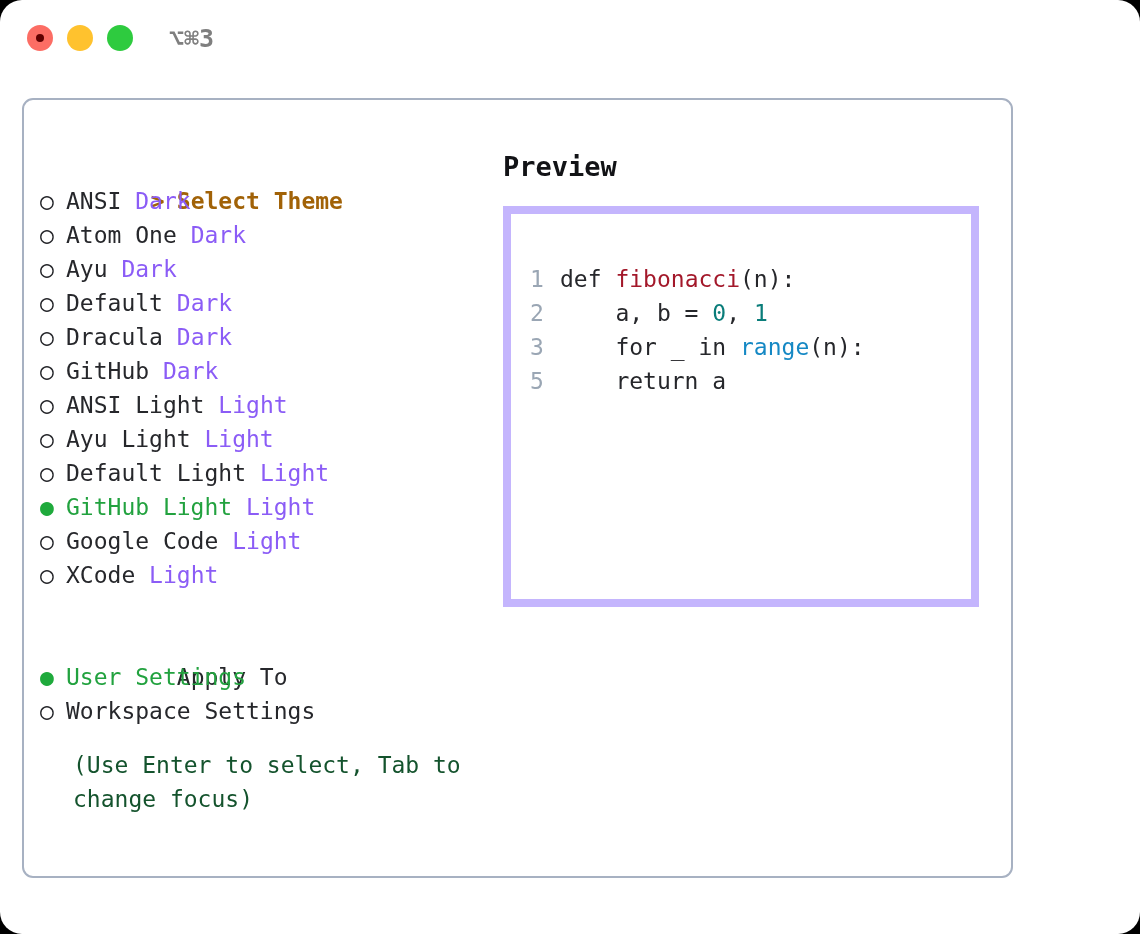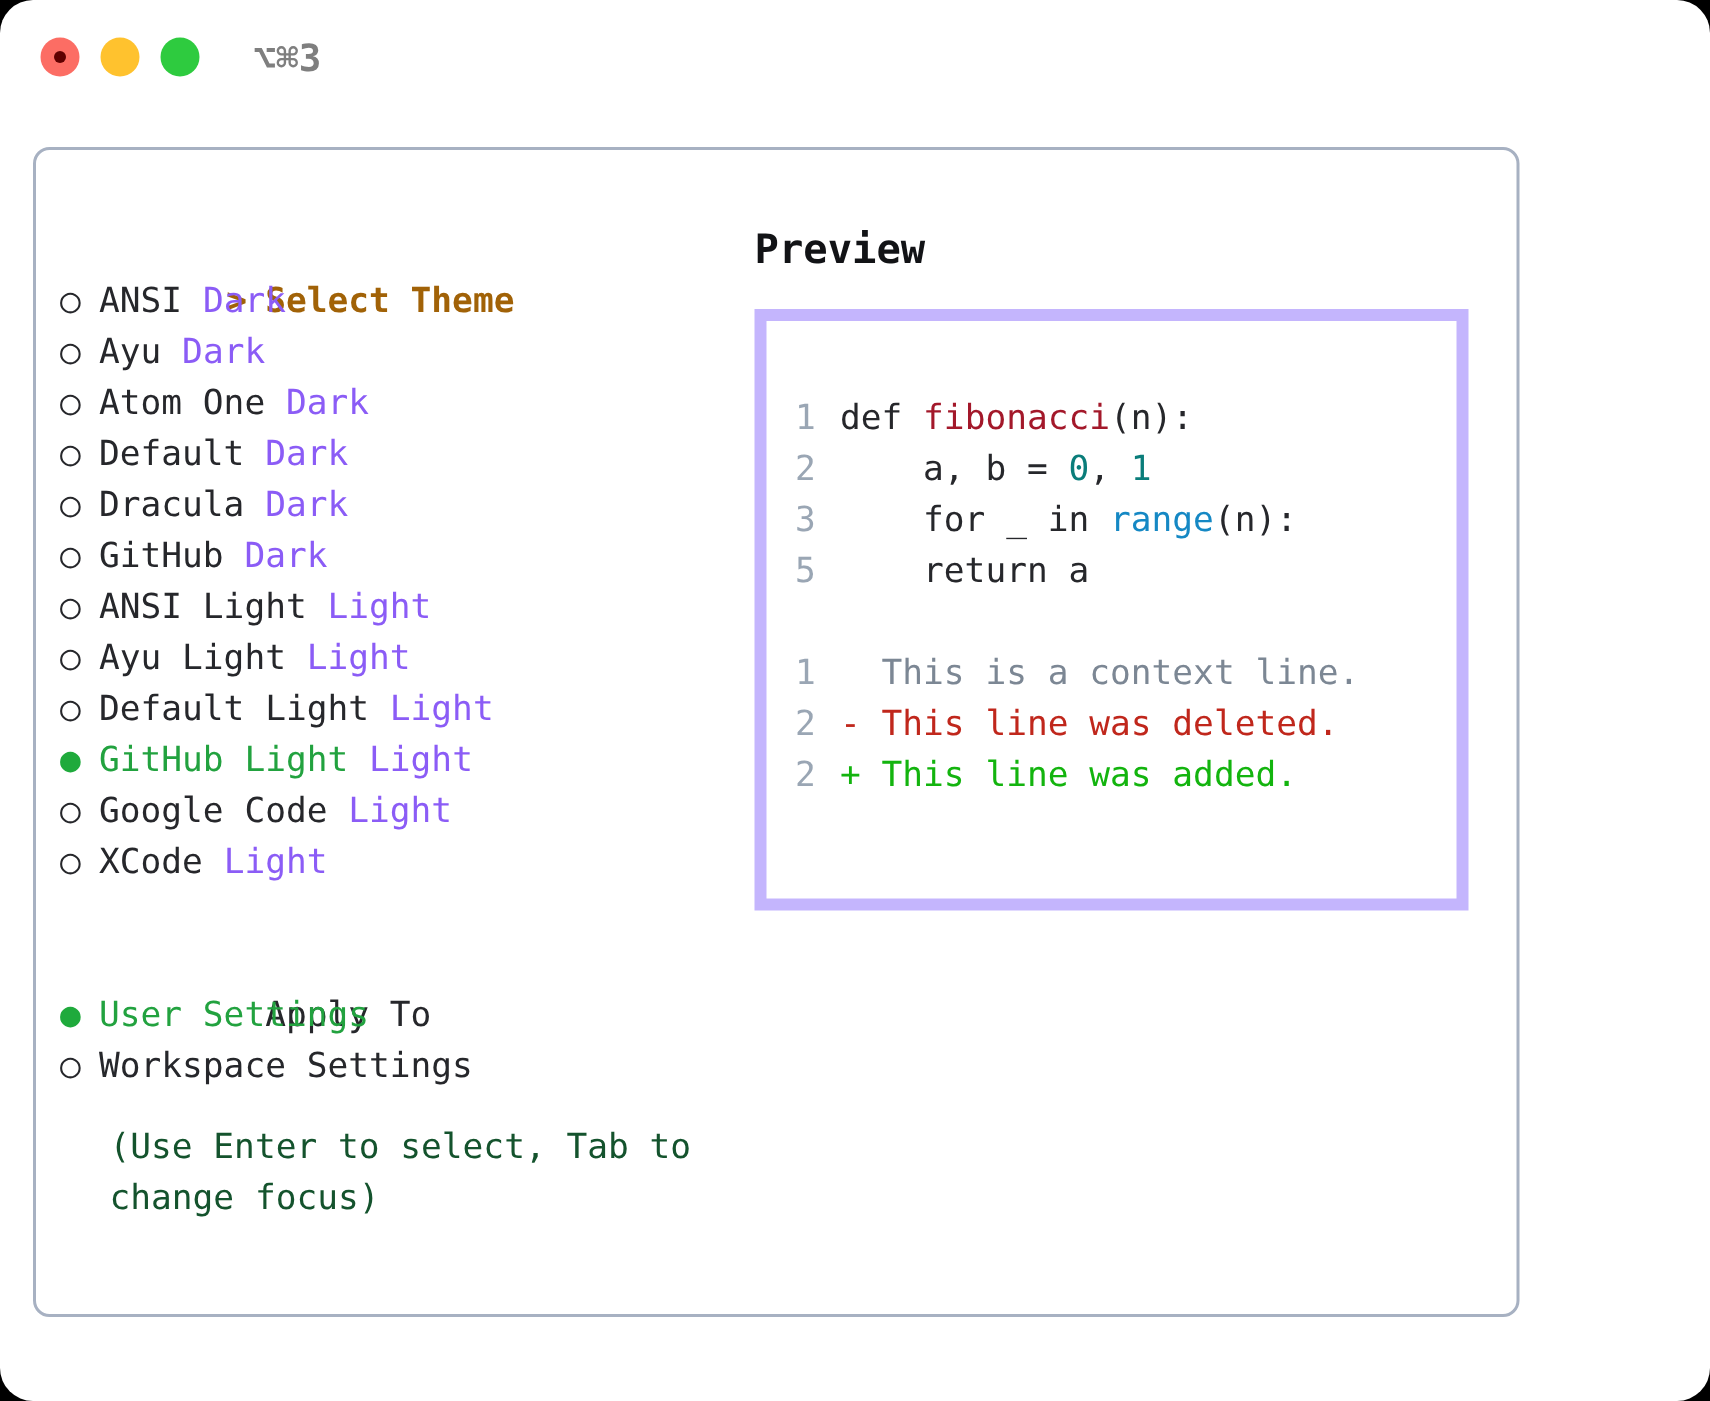--- a/index.html
+++ b/index.html
@@ -191,22 +191,22 @@
   <div class="panel">
 
     <div class="left-col">
 
       <div class="row heading">
         <span class="marker">&gt;</span><span>Select Theme</span>
       </div>
 
       <div id="theme-list">
           <div class="row"><span class="marker">○</span><span>ANSI</span><span> </span><span class="variant">Dark</span></div>
+          <div class="row"><span class="marker">○</span><span>Atom One</span><span> </span><span class="variant">Dark</span></div>
           <div class="row"><span class="marker">○</span><span>Ayu</span><span> </span><span class="variant">Dark</span></div>
-          <div class="row"><span class="marker">○</span><span>Atom One</span><span> </span><span class="variant">Dark</span></div>
           <div class="row"><span class="marker">○</span><span>Default</span><span> </span><span class="variant">Dark</span></div>
           <div class="row"><span class="marker">○</span><span>Dracula</span><span> </span><span class="variant">Dark</span></div>
           <div class="row"><span class="marker">○</span><span>GitHub</span><span> </span><span class="variant">Dark</span></div>
           <div class="row"><span class="marker">○</span><span>ANSI Light</span><span> </span><span class="variant">Light</span></div>
           <div class="row"><span class="marker">○</span><span>Ayu Light</span><span> </span><span class="variant">Light</span></div>
           <div class="row"><span class="marker">○</span><span>Default Light</span><span> </span><span class="variant">Light</span></div>
           <div class="row"><span class="marker marker-filled">●</span><span class="selected">GitHub Light</span><span> </span><span class="variant">Light</span></div>
           <div class="row"><span class="marker">○</span><span>Google Code</span><span> </span><span class="variant">Light</span></div>
           <div class="row"><span class="marker">○</span><span>XCode</span><span> </span><span class="variant">Light</span></div>
         </div>
@@ -229,23 +229,18 @@
       <div class="preview-title">Preview</div>
       <div class="preview-box">
         <div class="code-area">
           <div id="code-lines">
               <div class="code-line"><span class="lineno">1</span><span>def </span><span class="tok-fn">fibonacci</span><span>(n):</span></div>
               <div class="code-line"><span class="lineno">2</span><span>    a, b = </span><span class="tok-num">0</span><span>, </span><span class="tok-num">1</span></div>
               <div class="code-line"><span class="lineno">3</span><span>    for _ in </span><span class="tok-call">range</span><span>(n):</span></div>
               <div class="code-line"><span class="lineno">5</span><span>    return a</span></div>
             </div>
           <div class="diff-gap"></div>
-          <div id="diff-lines">
-              <div class="code-line"><span class="lineno">1</span><span class="diff-ctx">  </span><span class="diff-ctx">This is a context line.</span></div>
-              <div class="code-line"><span class="lineno">2</span><span class="diff-del">- </span><span class="diff-del">This line was deleted.</span></div>
-              <div class="code-line"><span class="lineno">2</span><span class="diff-add">+ </span><span class="diff-add">This line was added.</span></div>
-            </div>
         </div>
       </div>
     </div>
 
   </div>
 </div>
 
 </body></html>

